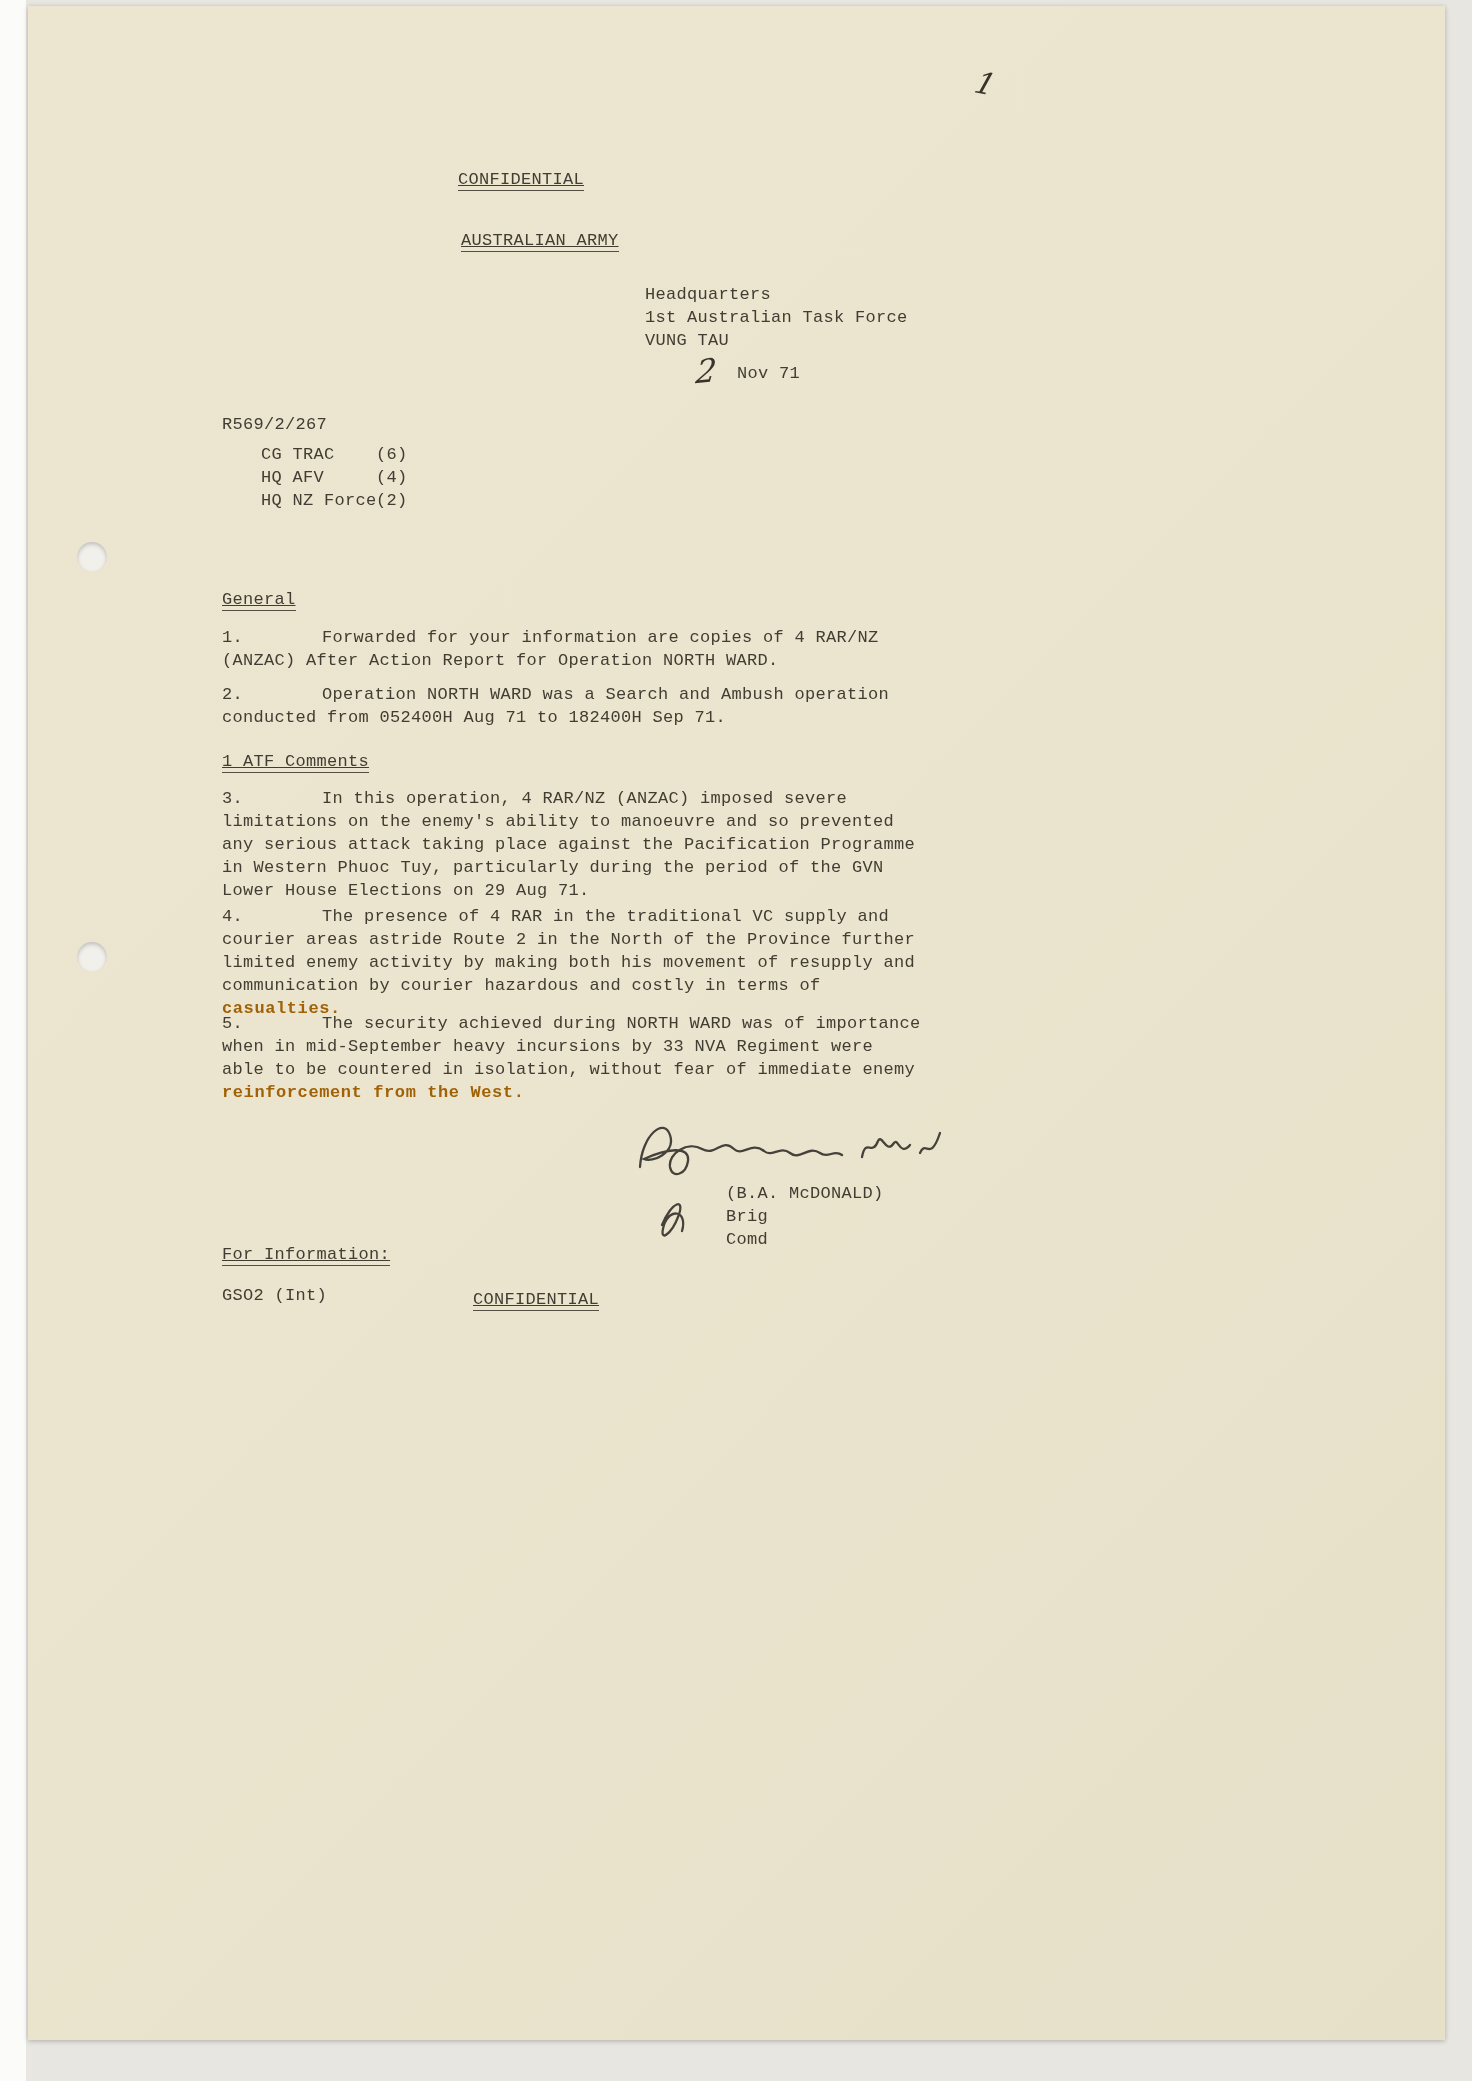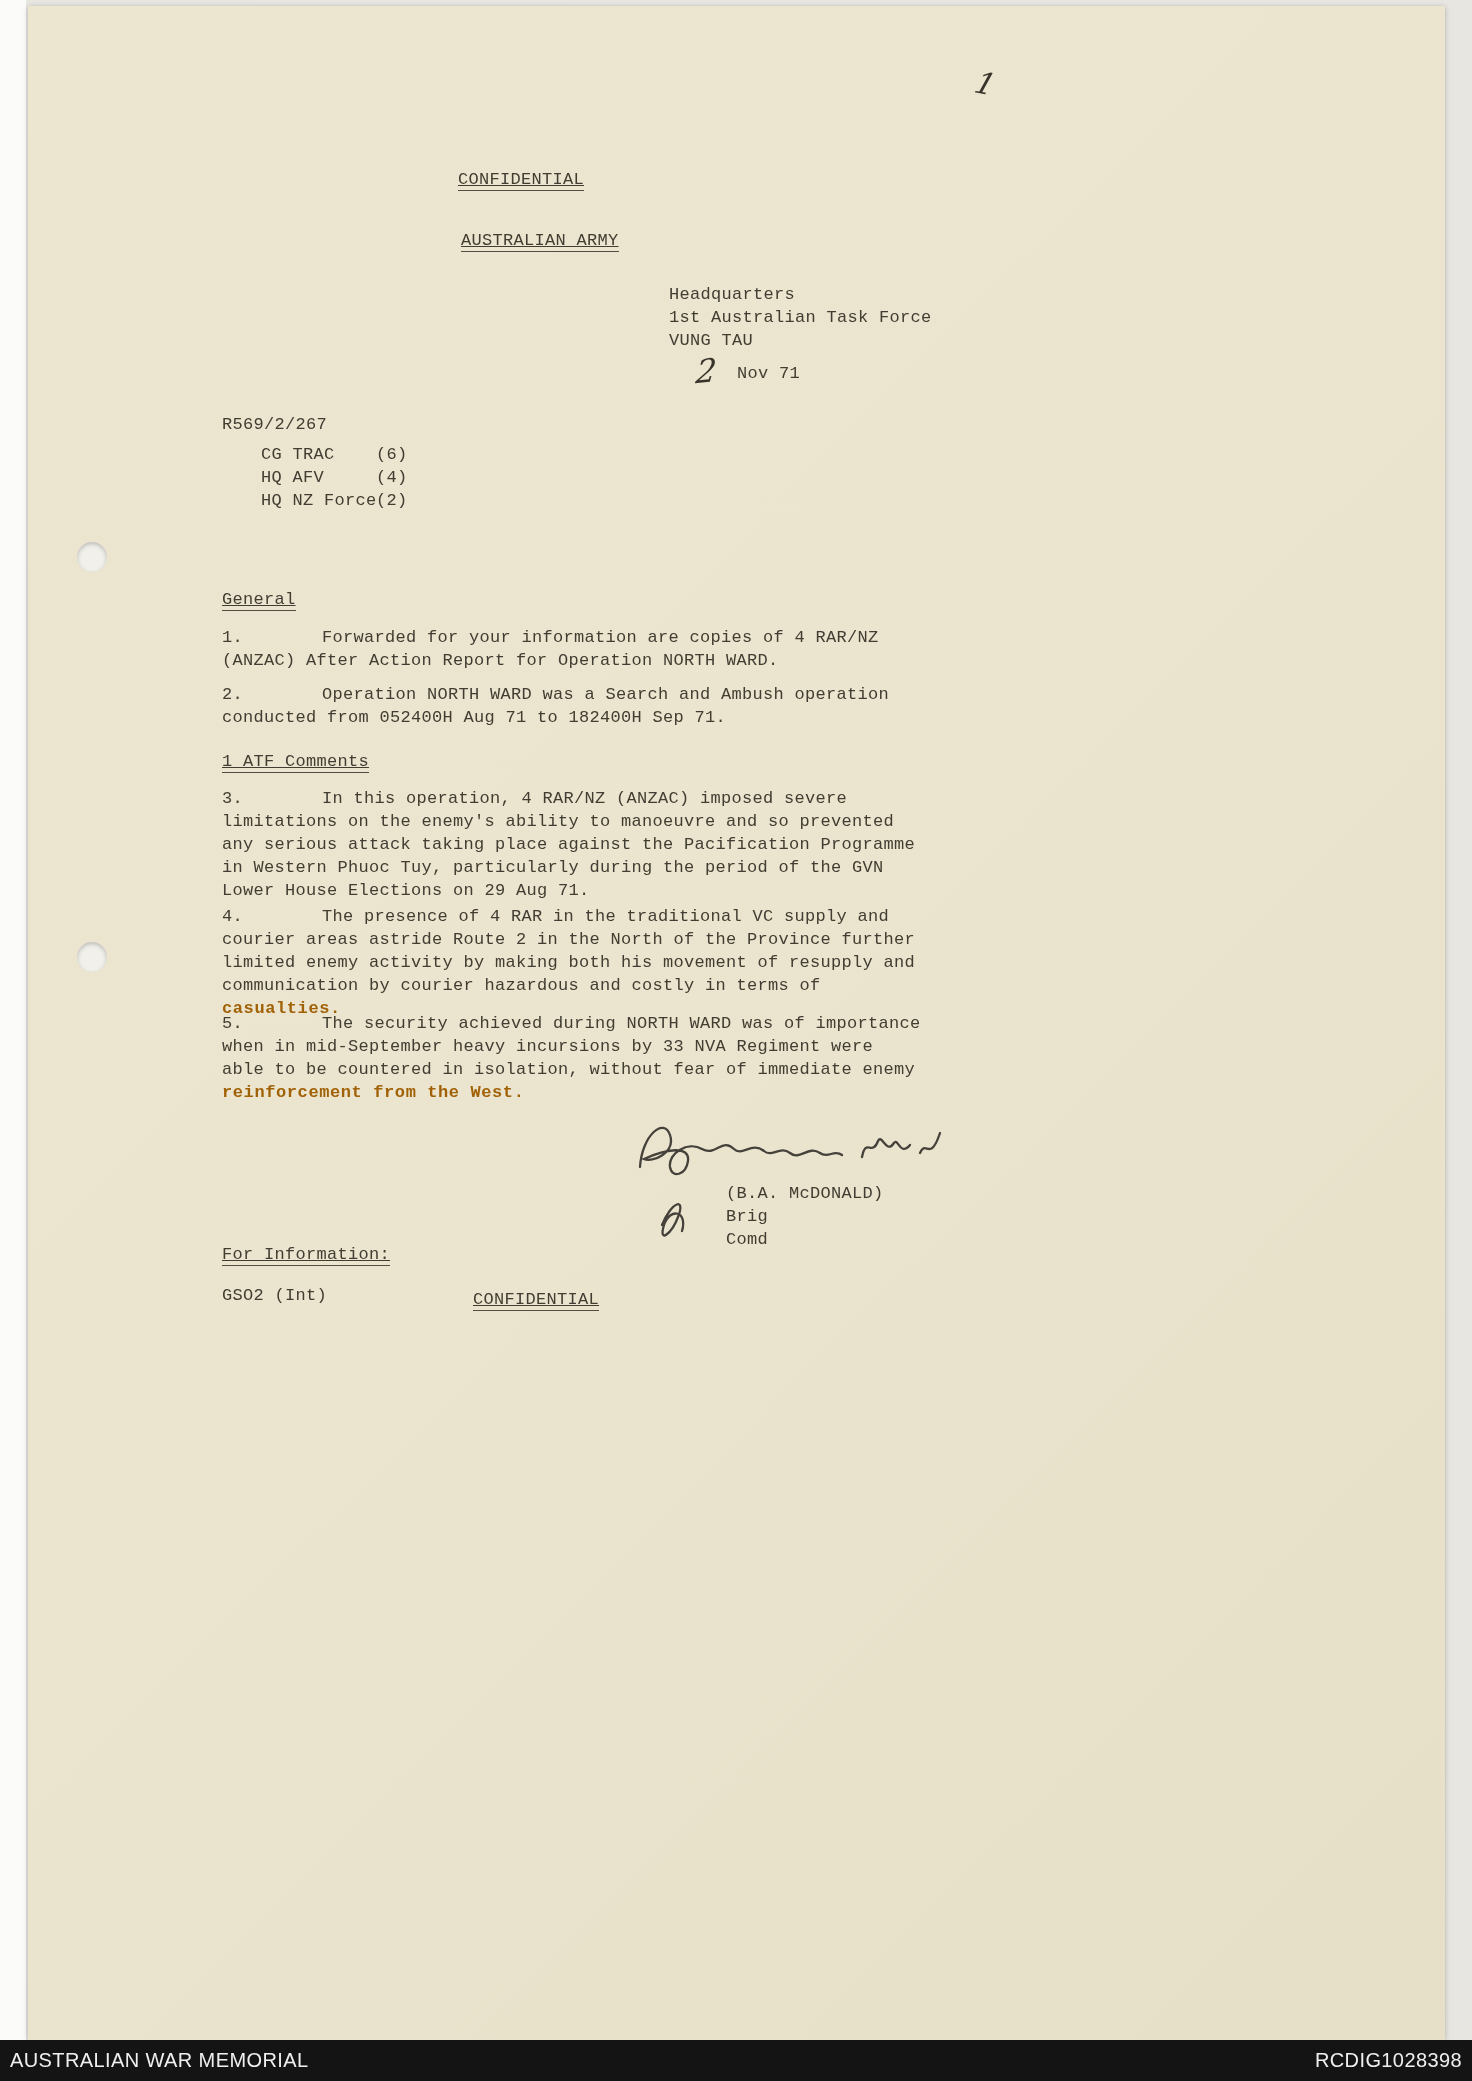--- a/index.html
+++ b/index.html
@@ -81,21 +81,21 @@
   <div class="hand" style="left:976px; top:66px; font-size:30px; transform:rotate(10deg) skewX(-8deg);">1</div>
 
   <div class="tw" style="left:458px; top:168px;">
     <span class="u">CONFIDENTIAL</span>
   </div>
 
   <div class="tw" style="left:461px; top:229px;">
     <span class="u">AUSTRALIAN ARMY</span>
   </div>
 
-  <div class="tw" style="left:669px; top:283px;">
+  <div class="tw" style="left:645px; top:283px;">
     <div>Headquarters</div>
     <div>1st Australian Task Force</div>
     <div>VUNG TAU</div>
   </div>
 
   <div class="hand" style="left:696px; top:352px; font-size:32px; transform:rotate(-6deg) skewX(-12deg);">2</div>
   <div class="tw" style="left:737px; top:362px;">Nov 71</div>
 
   <div class="tw" style="left:222px; top:413px;">R569/2/267</div>
 
@@ -165,18 +165,14 @@
 
   <div class="tw" style="left:222px; top:1243px;">
     <span class="u">For Information:</span>
   </div>
   <div class="tw" style="left:222px; top:1284px;">GSO2 (Int)</div>
 
   <div class="tw" style="left:473px; top:1288px;">
     <span class="u">CONFIDENTIAL</span>
   </div>
 
-  <div class="footerbar">
-    <span>AUSTRALIAN WAR MEMORIAL</span>
-    <span>RCDIG1028398</span>
-  </div>
 
 </div>
 
 </body></html>

